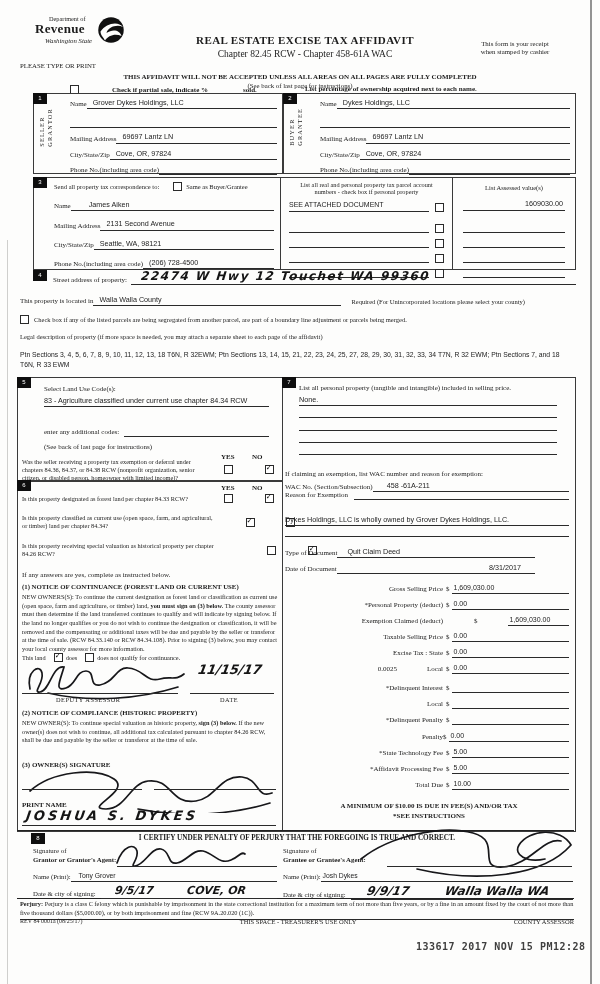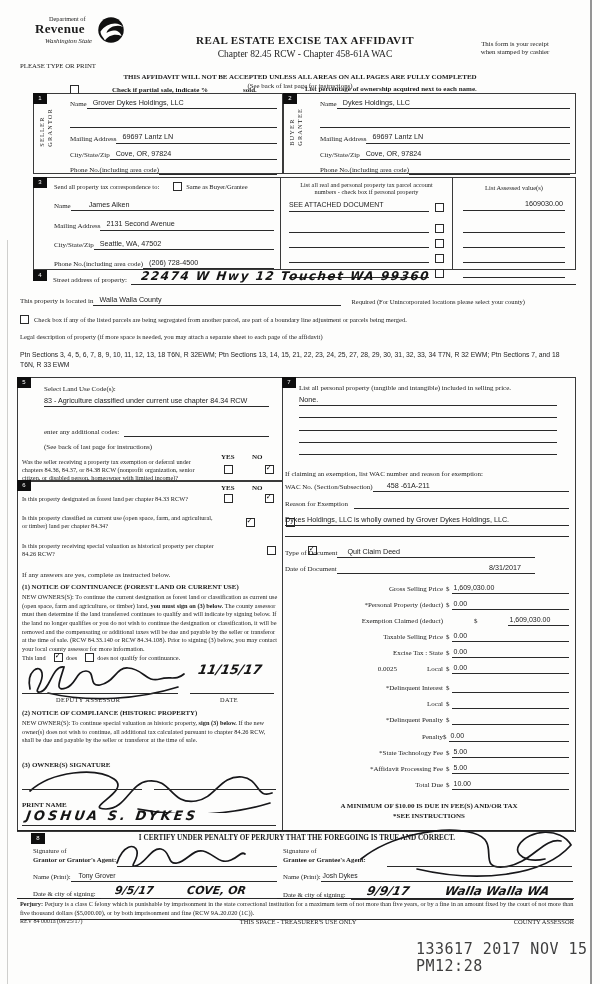--- a/index.html
+++ b/index.html
@@ -20,21 +20,21 @@
   .secno{position:absolute;width:14px;height:11px;background:#0e0e0e;color:#fff;
          font-size:6px;display:flex;align-items:center;justify-content:center;font-family:"Liberation Sans",sans-serif;}
   .vbox{display:flex;gap:1px;}
   .vert{writing-mode:vertical-rl;transform:rotate(180deg);font-size:6.3px;letter-spacing:1.2px;font-family:"Liberation Serif",serif;}
   .hand{font-family:"DejaVu Sans",sans-serif;font-style:italic;font-weight:600;color:#151515;white-space:nowrap;}
   .box{border:1px solid #3a3a3a;}
   .mrow{display:flex;align-items:flex-end;margin-bottom:0;position:absolute;left:2px;right:6px;}
   .mlab{width:158px;text-align:right;white-space:nowrap;padding-bottom:1px;}
   .mdol{margin:0 2px 1px 3px;}
   .mval{flex:1;border-bottom:0.9px solid #2a2a2a;font-family:"Liberation Sans","DejaVu Sans",sans-serif;font-size:7px;padding:0 0 1px 2px;white-space:nowrap;}
-  .stamp{font-family:"DejaVu Sans Mono",monospace;font-size:15px;letter-spacing:0.5px;color:#2b2b2b;opacity:.9;}
+  .stamp{font-family:"DejaVu Sans Mono",monospace;font-size:10px;letter-spacing:0.5px;color:#2b2b2b;opacity:.9;font-weight:bold;}
   svg.sig path{fill:none;stroke:#17171a;stroke-width:1.7;stroke-linecap:round;}
 </style>
 </head>
 <body>
 
 <div class="page">
 
   <div class="abs" style="left:590px;top:0;width:2px;height:984px;background:#3c3c3c;opacity:.55;"></div>
   <div class="abs" style="left:7px;top:240px;width:1px;height:744px;background:#8a8a86;opacity:.4;"></div>
 
@@ -144,21 +144,21 @@
       <div class="row" style="margin-top:10px;">
           <span class="flab">Name</span>
           <span class="fval ul fill" style="padding-left:18px;">James Aiken</span>
         </div>
       <div class="row" style="margin-top:9px;">
           <span class="flab">Mailing Address</span>
           <span class="fval ul fill">2131 Second Avenue</span>
         </div>
       <div class="row" style="margin-top:9px;">
           <span class="flab">City/State/Zip</span>
-          <span class="fval ul fill">Seattle, WA, 47502</span>
+          <span class="fval ul fill">Seattle, WA, 98121</span>
         </div>
       <div class="row" style="margin-top:9px;">
           <span class="flab">Phone No.(including area code)</span>
           <span class="fval ul fill">(206) 728-4500</span>
         </div>
     </div>
     <div style="width:172px;border-right:1px solid #3a3a3a;padding:3px 8px 0 8px;box-sizing:border-box;">
       <div class="s63 ctr">List all real and personal property tax parcel account numbers - check box if personal property</div>
       <div class="row" style="margin-top:6px;">
           <span class="fval ul fill" style="padding-left:0;font-size:7px;">SEE ATTACHED DOCUMENT</span>
@@ -303,21 +303,21 @@
     <div class="abs ul" style="left:16px;top:39px;width:258px;"></div>
     <div class="abs ul" style="left:16px;top:52px;width:258px;"></div>
     <div class="abs ul" style="left:16px;top:64px;width:258px;"></div>
     <div class="abs ul" style="left:16px;top:76px;width:258px;"></div>
 
     <div class="abs" style="left:2px;top:92px;">If claiming an exemption, list WAC number and reason for exemption:</div>
     <div class="abs row" style="left:2px;top:104px;width:284px;">
       <span class="flab">WAC No. (Section/Subsection)</span>
       <span class="fval ul fill" style="padding-left:14px;">458  -61A-211</span>
     </div>
-    <div class="abs row" style="left:2px;top:122px;width:284px;">
+    <div class="abs row" style="left:2px;top:113px;width:284px;">
       <span class="flab">Reason for Exemption</span>
       <span class="ul fill" style="height:8px;margin-left:6px;"></span>
     </div>
     <div class="abs row" style="left:2px;top:138px;width:284px;">
         <span class="fval ul fill" style="padding-left:0;">Dykes Holdings, LLC is wholly owned by Grover Dykes Holdings, LLC.</span>
       </div>
     <div class="abs ul" style="left:2px;top:158px;width:284px;"></div>
 
     <div class="abs row" style="left:2px;top:170px;width:250px;">
       <span class="flab">Type of Document</span>

